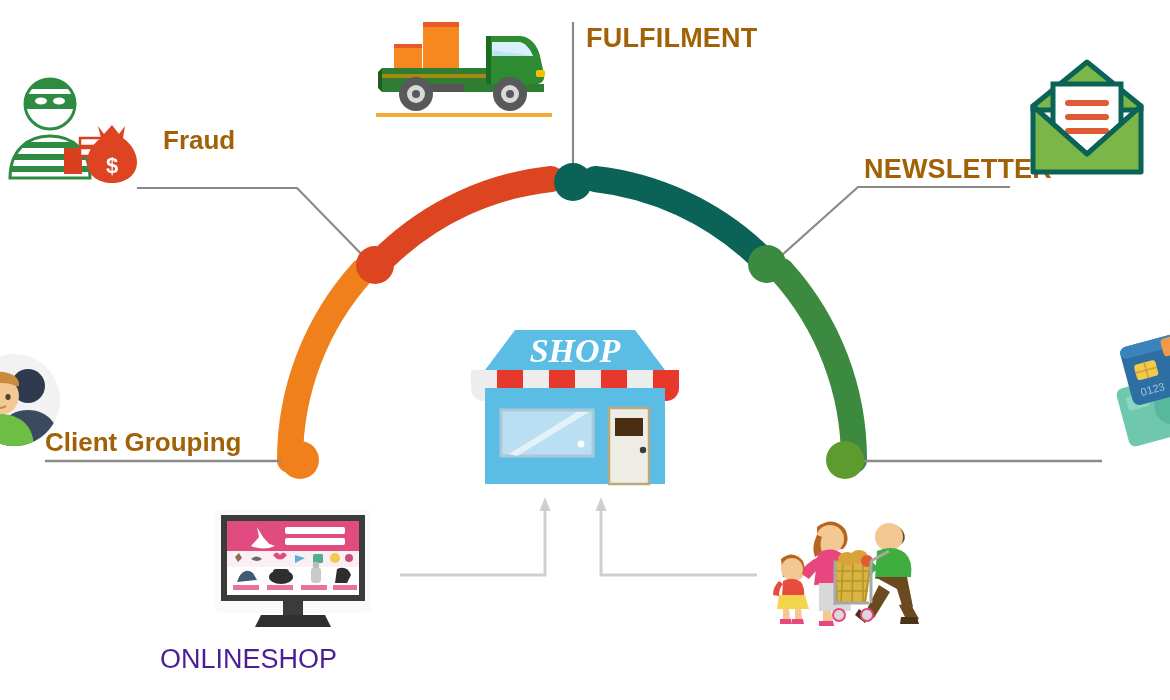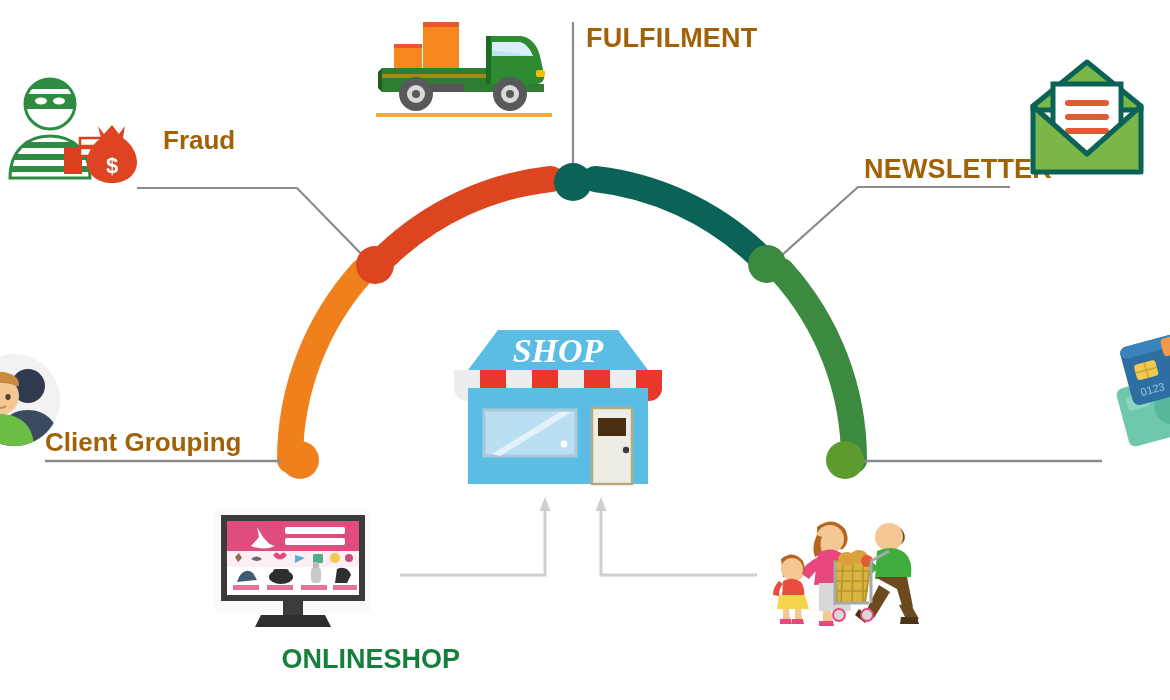--- a/index.html
+++ b/index.html
@@ -15,25 +15,25 @@
     position:absolute;
     color:#a16207;
     font-weight:bold;
     white-space:nowrap;
     line-height:1.05;
   }
   .lbl-caps{font-size:27px;letter-spacing:0.2px;}
   .lbl-title{font-size:26px;}
   .bottom-lbl{
     position:absolute;
-    color:#15803d;
-    font-weight:bold;
+    color:#4c1d95;
+    font-weight:normal;
     font-size:27px;
     white-space:nowrap;
-    text-align:right;
+    text-align:left;
   }
   .ic{position:absolute;}
   svg{display:block;overflow:visible;}
 </style>
 </head>
 <body>
 
 <div id="stage">
 
   <svg width="1170" height="700" style="position:absolute;left:0;top:0;">
@@ -199,21 +199,21 @@
         <rect x="14" y="6" width="92" height="60" rx="7" fill="#2E6FA3"></rect>
         <rect x="14" y="6" width="92" height="12" rx="7" fill="#3B83BB"></rect>
         <rect x="24" y="26" width="22" height="16" rx="3" fill="#F2C94C"></rect>
         <path d="M24 34 h22 M35 26 v16" stroke="#C9A43B" stroke-width="1.6"></path>
         <rect x="56" y="8" width="26" height="18" rx="4" fill="#F2994A"></rect>
         <text x="24" y="58" font-family="Liberation Sans, sans-serif" font-size="11" fill="#9FC4DD">0123</text>
       </g>
     </svg>
   </div>
 
-  <div class="ic" style="left:440px;top:326px;">
+  <div class="ic" style="left:457px;top:326px;">
     <svg width="235" height="165" viewBox="0 0 235 165">
 
       <path d="M28 44 L58 4 L178 4 L208 44 Z" fill="#5BBCE4"></path>
       <text x="118" y="36" font-family="Liberation Serif, serif" font-style="italic" font-size="34" font-weight="bold" fill="#ffffff" text-anchor="middle">SHOP</text>
 
       <g>
         <rect x="14" y="44" width="208" height="10" fill="#EDEDED"></rect>
         <path d="M14 44 h26 v18 a13 13 0 0 1 -26 0 z" fill="#EDEDED"></path>
         <path d="M40 44 h26 v18 a13 13 0 0 1 -26 0 z" fill="#E8382B"></path>
         <path d="M66 44 h26 v18 a13 13 0 0 1 -26 0 z" fill="#EDEDED"></path>

